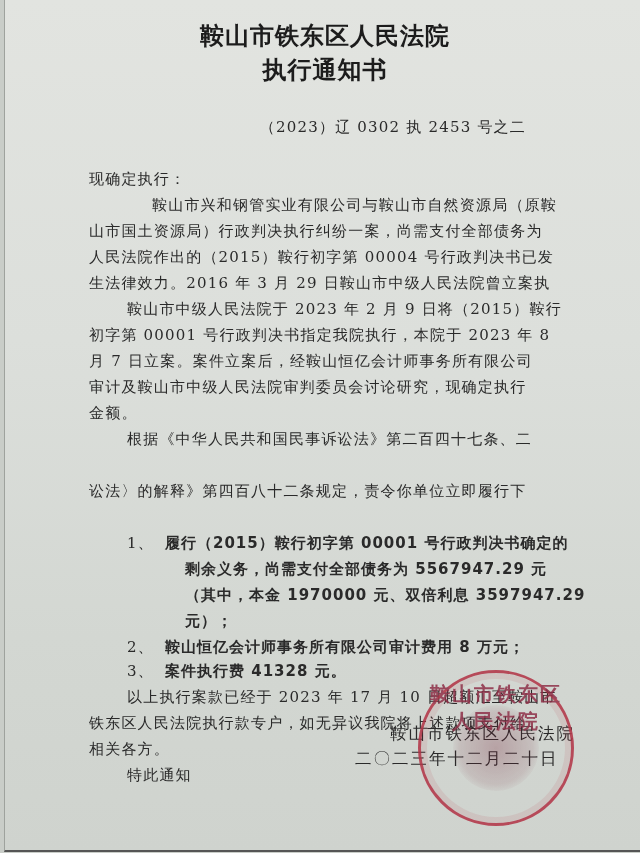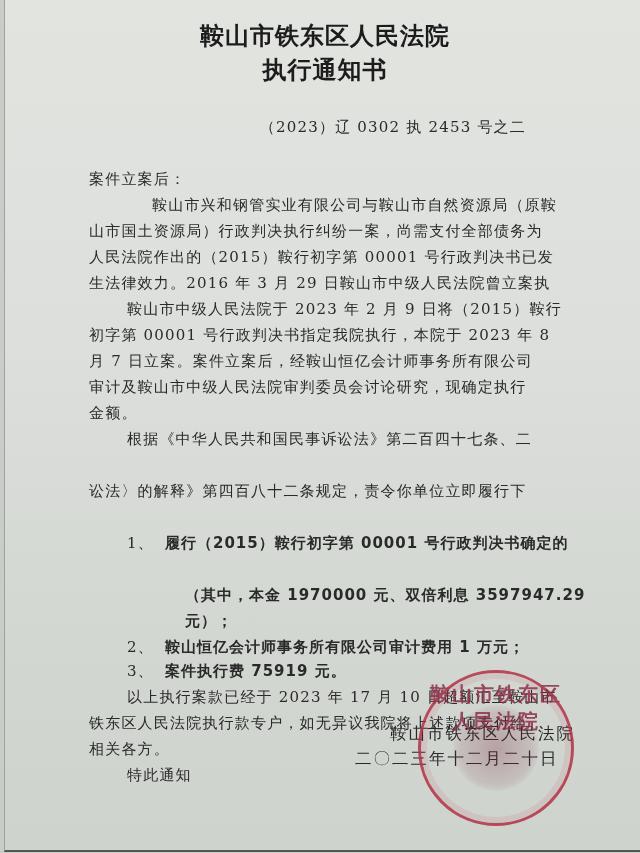--- a/index.html
+++ b/index.html
@@ -49,47 +49,48 @@
 </head>
 <body>
 
 <div class="paper">
 
   <div class="title t1">鞍山市铁东区人民法院</div>
   <div class="title t2">执行通知书</div>
 
   <div class="line right" style="top:118px;">（2023）辽 0302 执 2453 号之二</div>
 
-  <div class="line" style="top:170px; left:84px;">案件立案后：</div>
+  <div class="line" style="top:170px; left:84px;">现确定执行：</div>
 
   <div class="line" style="top:196px; left:122px;margin-left:25px;">鞍山市兴和钢管实业有限公司与鞍山市自然资源局（原鞍</div>
   <div class="line" style="top:222px; left:84px;">山市国土资源局）行政判决执行纠纷一案，尚需支付全部债务为</div>
-  <div class="line" style="top:248px; left:84px;">人民法院作出的（2015）鞍行初字第 00001 号行政判决书已发</div>
+  <div class="line" style="top:248px; left:84px;">人民法院作出的（2015）鞍行初字第 00004 号行政判决书已发</div>
   <div class="line" style="top:274px; left:84px;text-align:center;">生法律效力。2016 年 3 月 29 日鞍山市中级人民法院曾立案执</div>
 
   <div class="line" style="top:300px; left:122px;">鞍山市中级人民法院于 2023 年 2 月 9 日将（2015）鞍行</div>
   <div class="line" style="top:326px; left:84px;">初字第 00001 号行政判决书指定我院执行，本院于 2023 年 8</div>
   <div class="line" style="top:352px; left:84px;">月 7 日立案。案件立案后，经鞍山恒亿会计师事务所有限公司</div>
   <div class="line" style="top:378px; left:84px;">审计及鞍山市中级人民法院审判委员会讨论研究，现确定执行</div>
 
   <div class="line" style="top:404px; left:84px;">金额。</div>
 
   <div class="line" style="top:430px; left:122px;">根据《中华人民共和国民事诉讼法》第二百四十七条、二</div>
   <div class="line" style="top:482px; left:84px;">讼法〉的解释》第四百八十二条规定，责令你单位立即履行下</div>
 
   <div class="line" style="top:534px; left:122px;">1、</div>
   <div class="line bold" style="top:534px; left:160px;">履行（2015）鞍行初字第 00001 号行政判决书确定的</div>
+  <div class="line bold" style="top:560px; left:180px;">剩余义务，尚需支付全部债务为 5567947.29 元</div>
   <div class="line bold" style="top:586px; left:180px;">（其中，本金 1970000 元、双倍利息 3597947.29</div>
   <div class="line bold" style="top:612px; left:180px;">元）；</div>
 
   <div class="line" style="top:638px; left:122px;">2、</div>
-  <div class="line bold" style="top:638px; left:160px;">鞍山恒亿会计师事务所有限公司审计费用 1 万元；</div>
+  <div class="line bold" style="top:638px; left:160px;">鞍山恒亿会计师事务所有限公司审计费用 8 万元；</div>
 
   <div class="line" style="top:662px; left:122px;">3、</div>
-  <div class="line bold" style="top:662px; left:160px;">案件执行费 75919 元。</div>
+  <div class="line bold" style="top:662px; left:160px;">案件执行费 41328 元。</div>
 
   <div class="line" style="top:688px; left:122px;">以上执行案款已经于 2023 年 17 月 10 日超额汇至鞍山市</div>
   <div class="line" style="top:714px; left:84px;">铁东区人民法院执行款专户，如无异议我院将上述款项支付给</div>
   <div class="line" style="top:740px; left:84px;">相关各方。</div>
 
   <div class="line" style="top:766px; left:122px;">特此通知</div>
 
   <div class="sig" style="left:385px; top:723px;">鞍山市铁东区人民法院</div>
   <div class="sig" style="left:350px; top:748px;">二〇二三年十二月二十日</div>
 

